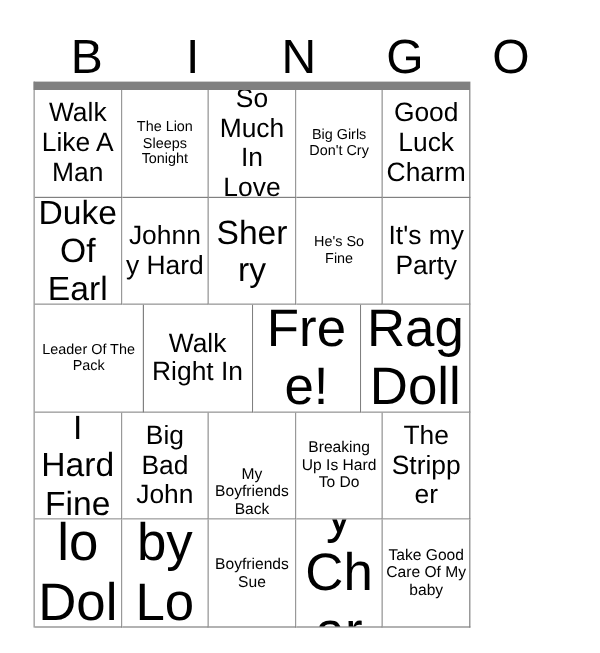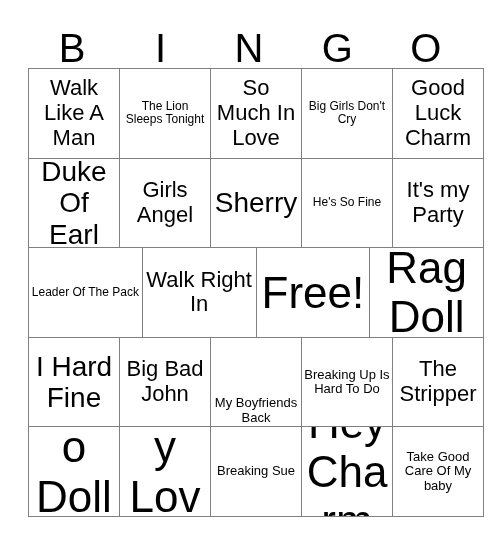--- a/index.html
+++ b/index.html
@@ -36,22 +36,22 @@
     font-size: 40px;
     line-height: 1;
     font-weight: 400;
     letter-spacing: 0;
     color: #000000;
     user-select: none;
   }
 
   
   #grid {
-    width: 456px;
-    border-top: 1px solid #3b82f6;
+    width: 364px;
+    border-top: 7px solid #3b82f6;
     border-left: 1px solid #808080;
     box-sizing: border-box;
   }
   .grid-row {
     display: flex;
     width: 100%;
     height: 89.6px;
   }
   .cell {
     flex: 1 1 88.4px;
@@ -122,21 +122,21 @@
       <div class="cell fs-md" style="border-color: rgb(128, 128, 128);">
           <span class="cell-text">Good Luck Charm</span>
         </div>
     </div>
 
     <div class="grid-row">
       <div class="cell fs-lg" style="border-color: rgb(128, 128, 128);">
           <span class="cell-text">Duke Of Earl</span>
         </div>
       <div class="cell fs-md" style="border-color: rgb(128, 128, 128);">
-          <span class="cell-text">Girls Angel</span>
+          <span class="cell-text">Johnny Hard</span>
         </div>
       <div class="cell fs-lg" style="border-color: rgb(128, 128, 128);">
           <span class="cell-text">Sherry</span>
         </div>
       <div class="cell fs-sm" style="border-color: rgb(128, 128, 128);">
           <span class="cell-text">He's So Fine</span>
         </div>
       <div class="cell fs-md" style="border-color: rgb(128, 128, 128);">
           <span class="cell-text">It's my Party</span>
         </div>
@@ -176,21 +176,21 @@
     </div>
 
     <div class="grid-row">
       <div class="cell fs-xl" style="border-color: rgb(128, 128, 128);">
           <span class="cell-text">Hello Dolly</span>
         </div>
       <div class="cell fs-xl" style="border-color: rgb(128, 128, 128);">
           <span class="cell-text">Baby Love</span>
         </div>
       <div class="cell fs-xs" style="border-color: rgb(128, 128, 128);">
-          <span class="cell-text">Breaking Sue</span>
+          <span class="cell-text">Boyfriends Sue</span>
         </div>
       <div class="cell fs-xl" style="border-color: rgb(128, 128, 128);">
           <span class="cell-text">Hey Charm</span>
         </div>
       <div class="cell fs-xs" style="border-color: rgb(128, 128, 128);">
           <span class="cell-text">Take Good Care Of My baby</span>
         </div>
     </div>
 
   </div>

